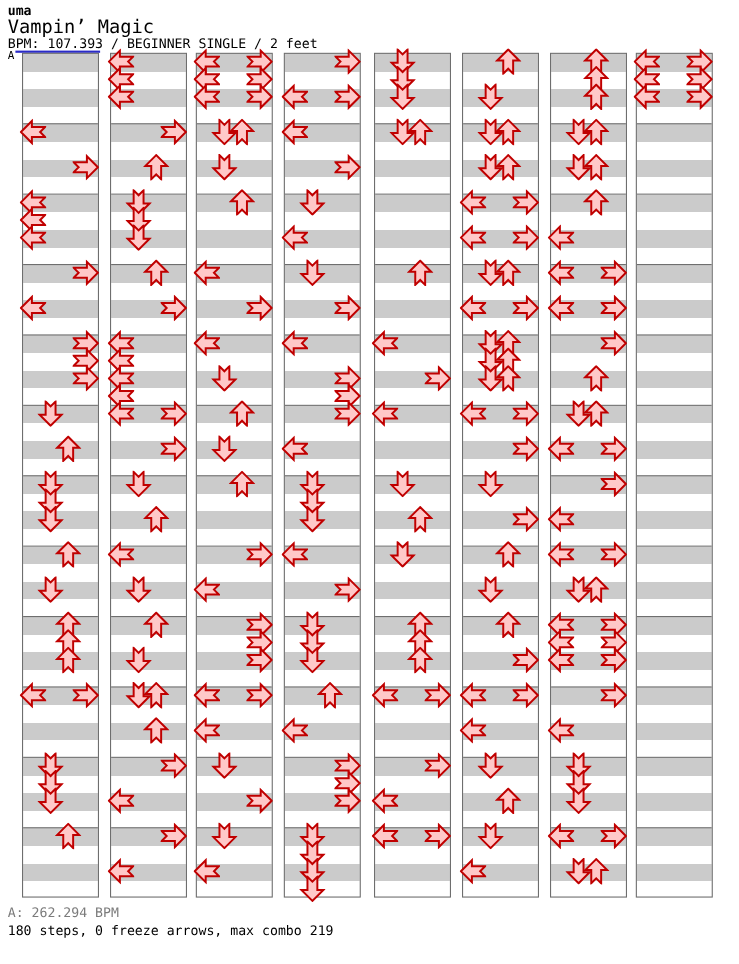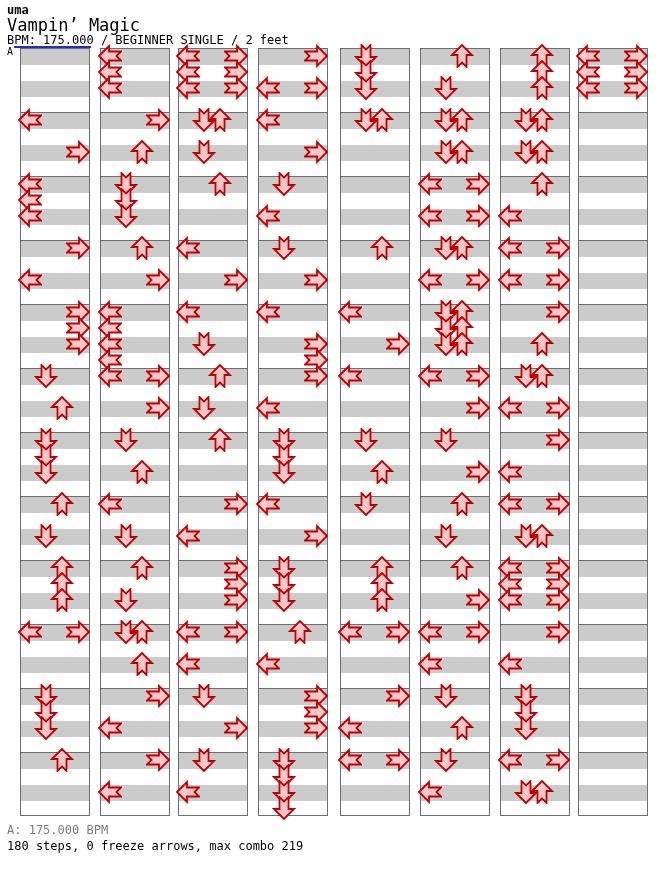--- a/index.html
+++ b/index.html
@@ -23,21 +23,21 @@
   }
   .mline { position:absolute; left:0; right:0; height:1px; background:#6e6e6e; }
   .arrow { position:absolute; width:24px; height:24px; }
   .arrow svg { display:block; }
 </style>
 </head>
 <body>
 
 <div class="txt" id="app-name">uma</div>
 <div class="txt" id="song-title">Vampin’ Magic</div>
-<div class="txt" id="chart-meta">BPM: 175.000 / BEGINNER SINGLE / 2 feet</div>
+<div class="txt" id="chart-meta">BPM: 107.393 / BEGINNER SINGLE / 2 feet</div>
 <div class="txt" id="section-label">A</div>
 <div id="section-line" style="background: rgb(42, 42, 200);"></div>
 
 <div id="stepchart">
     <div class="col" style="left: 20px; top: 48px; width: 70px; height: 768px;">
       <div class="mline" style="top: 63px;"></div>
       <div class="mline" style="top: 127px;"></div>
       <div class="mline" style="top: 191px;"></div>
       <div class="mline" style="top: 255px;"></div>
       <div class="mline" style="top: 319px;"></div>
@@ -1229,14 +1229,14 @@
         <polygon points="1,12 11,2 11,7.5 23,7.5 18.5,12 23,16.5 11,16.5 11,22" fill="#ffc8c8" stroke="#c00000" stroke-width="1.8" stroke-linejoin="miter"></polygon>
       </svg>
     </div>
     <div class="arrow" style="left: 624px; top: 76px;">
       <svg width="24" height="24" viewBox="0 0 24 24">
         <polygon points="23,12 13,2 13,7.5 1,7.5 5.5,12 1,16.5 13,16.5 13,22" fill="#ffc8c8" stroke="#c00000" stroke-width="1.8" stroke-linejoin="miter"></polygon>
       </svg>
     </div>
   </div>
 
-<div class="txt" id="footer-bpm" style="color: rgb(123, 123, 123);">A: 175.000 BPM</div>
+<div class="txt" id="footer-bpm" style="color: rgb(123, 123, 123);">A: 262.294 BPM</div>
 <div class="txt" id="footer-stats">180 steps, 0 freeze arrows, max combo 219</div>
 
 </body></html>

